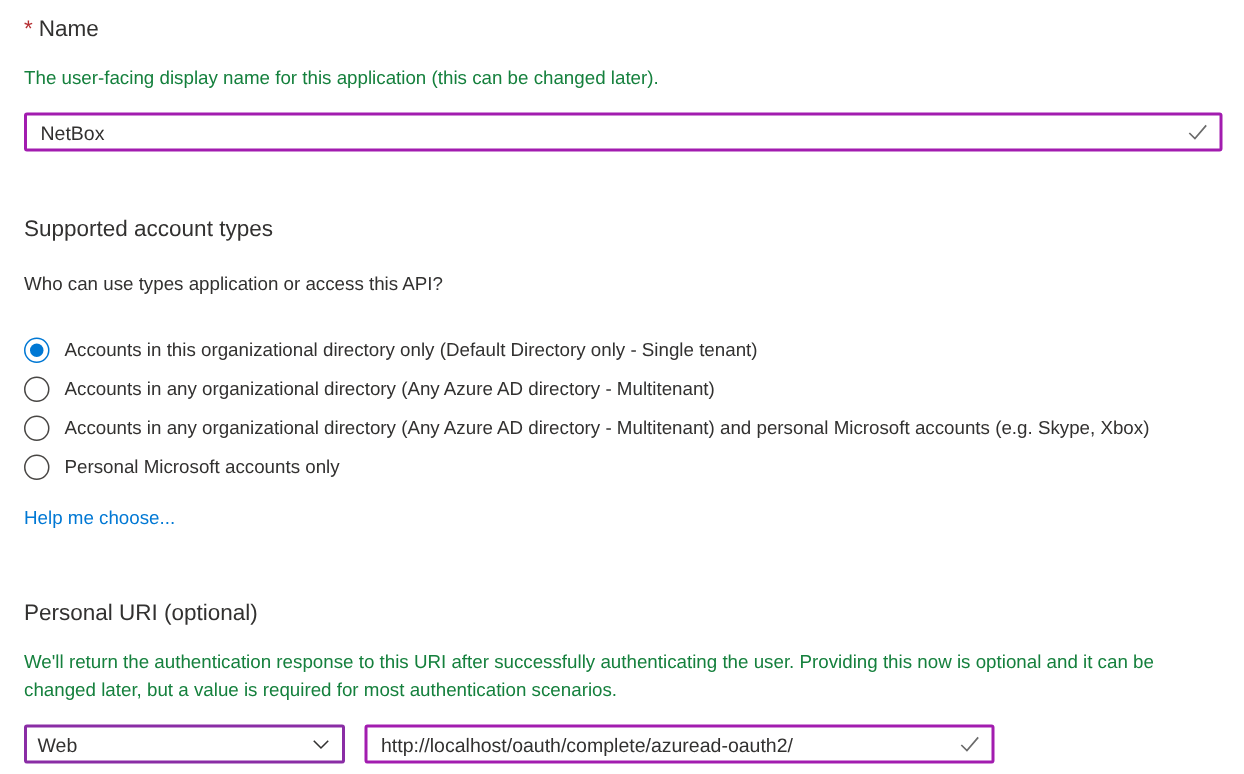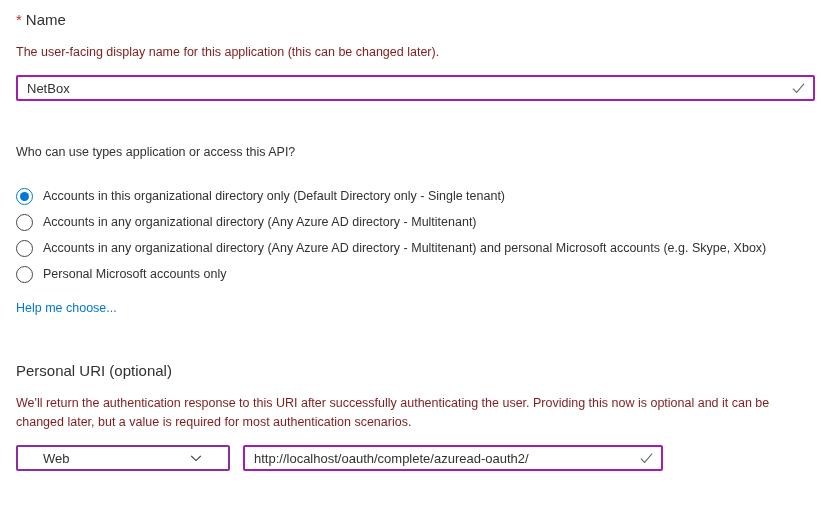--- a/index.html
+++ b/index.html
@@ -16,21 +16,21 @@
     font-size: 15px;
     font-weight: 400;
     color: #323130;
     line-height: 20px;
   }
   .required-marker { color: #b52e31; margin-right: 4px; }
 
   .desc {
     font-size: 12.5px;
     line-height: 19px;
-    color: #7f1d1d;
+    color: #15803d;
     margin-top: 13px;
     max-width: 800px;
   }
 
   
   .field-wrap { position: relative; margin-top: 13px; }
   .text-input {
     width: 799px;
     height: 26px;
     border: 2px solid #a21caf;
@@ -98,21 +98,21 @@
   }
   .select-box {
     width: 214px;
     height: 26px;
     border: 2px solid #8a2da5;
     border-radius: 2px;
     background: #fff;
     display: flex;
     align-items: center;
     justify-content: space-between;
-    padding: 0 25px;
+    padding: 0 7px;
     cursor: pointer;
     margin-right: 13px;
   }
   .select-box .select-value { font-size: 13px; color: #323130; }
   .chevron-icon { width: 14px; height: 14px; }
 
   .uri-field-wrap { position: relative; border-radius: 12px; }
   .uri-input { width: 420px; }
 </style>
 </head>
@@ -125,20 +125,21 @@
     <p class="desc">The user-facing display name for this application (this can be changed later).</p>
     <div class="field-wrap">
       <input class="text-input" type="text" value="NetBox" style="">
       <svg class="check-icon" viewBox="0 0 16 16">
         <path d="M2 8.7 L6 12.7 L14 3.3" stroke="#6b6b6b" stroke-width="1.2" fill="none"></path>
       </svg>
     </div>
   </section>
 
   <section class="section-accounts">
+    <h2 class="section-title">Supported account types</h2>
     <p class="question">Who can use types application or access this API?</p>
 
     <div class="radio-list">
       <label class="radio-row">
         <span class="radio checked"></span>
         <span class="radio-label">Accounts in this organizational directory only (Default Directory only - Single tenant)</span>
       </label>
       <label class="radio-row">
         <span class="radio"></span>
         <span class="radio-label">Accounts in any organizational directory (Any Azure AD directory - Multitenant)</span>

